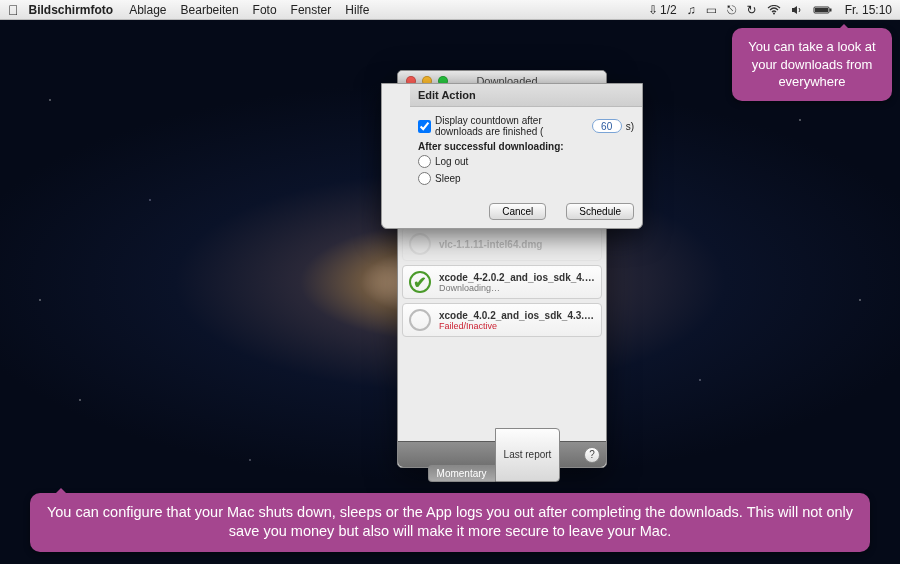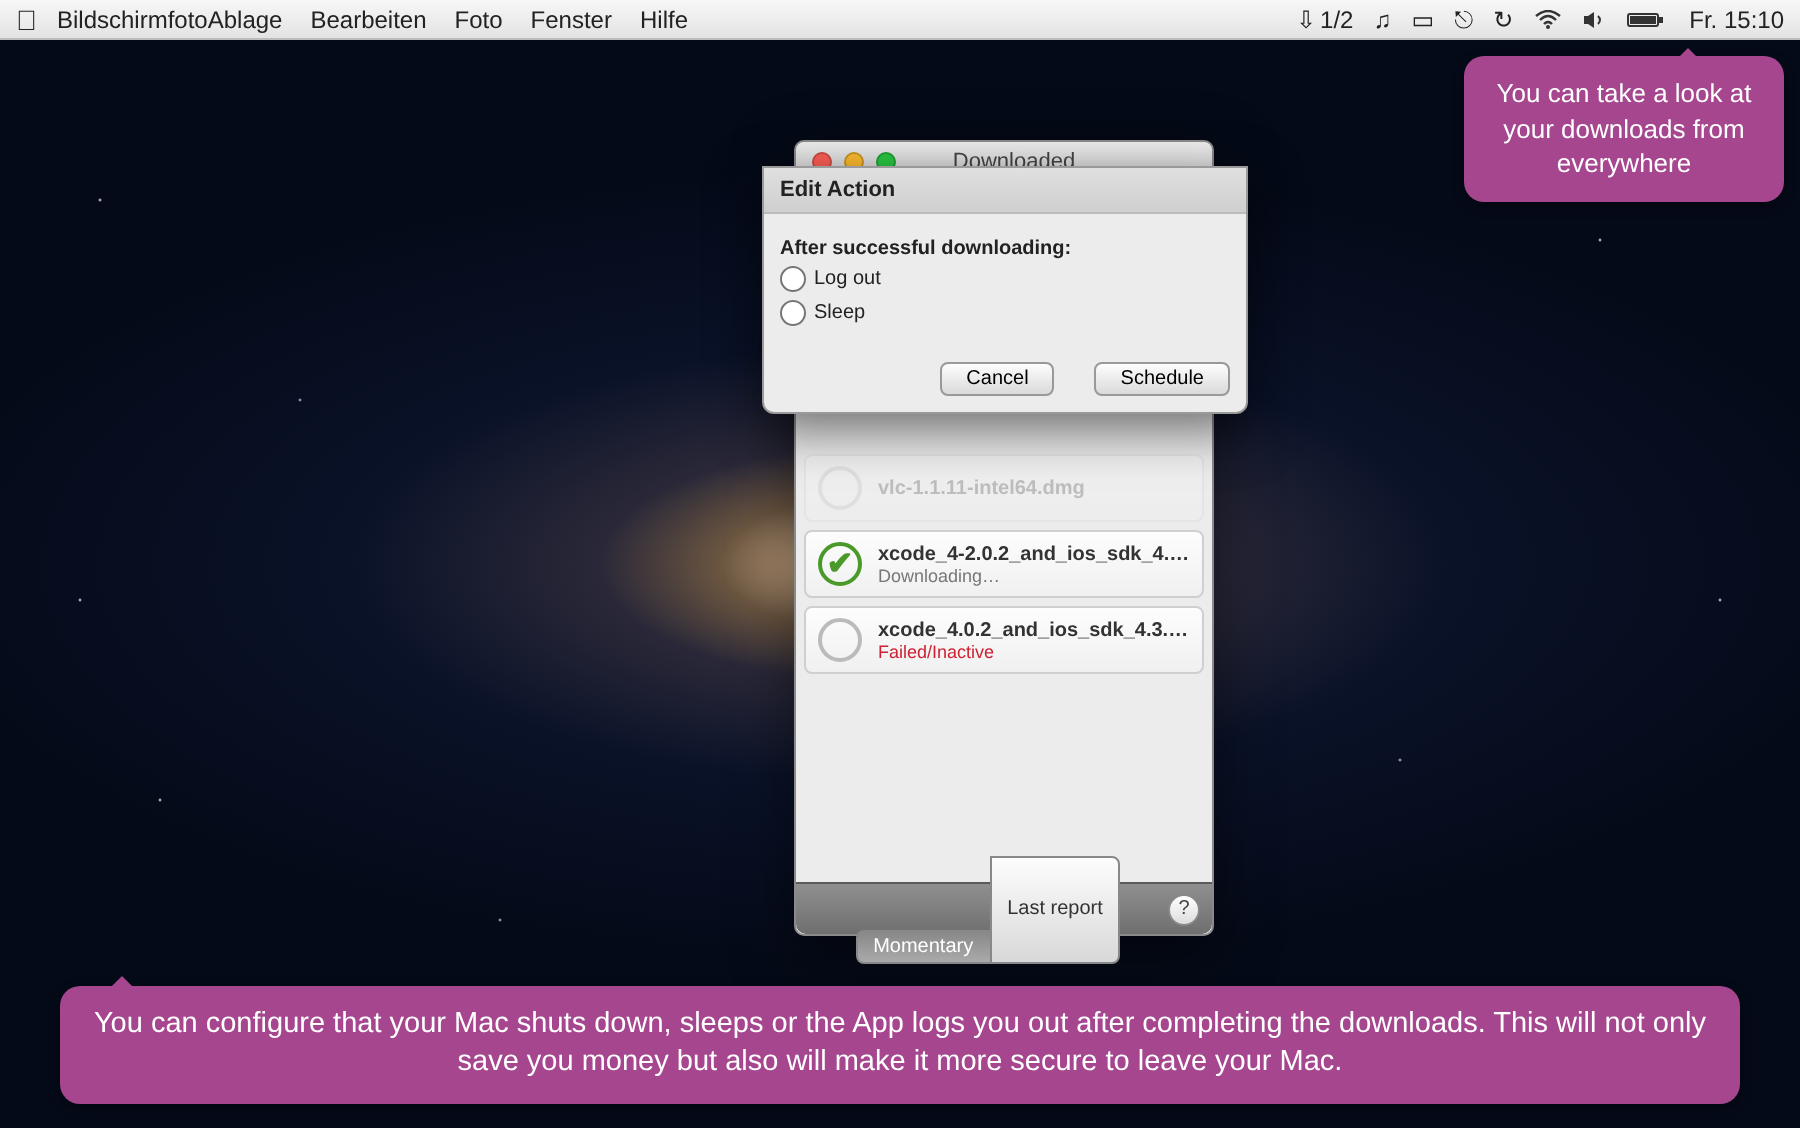--- a/index.html
+++ b/index.html
@@ -30,21 +30,21 @@
   position: absolute; top: 0; left: 0; right: 0;
   height: 20px;
   background: linear-gradient(#f7f7f7, #e3e3e3);
   border-bottom: 1px solid #bbb;
   display: flex; align-items: center;
   padding: 0 8px;
   font-size: 12px; color: #222;
   z-index: 100;
 }
 .menubar .apple { font-size: 14px; margin-right: 10px; }
-.menubar .app-name { font-weight: normal; margin-right: 0; }
+.menubar .app-name { font-weight: bold; margin-right: 16px; }
 .menubar .menu-item { margin-right: 14px; }
 .menubar .spacer { flex: 1; }
 .menubar .status-item { margin-left: 10px; display: inline-flex; align-items: center; gap: 2px; }
 .menubar .clock { margin-left: 12px; }
 
 .tooltip {
   position: absolute;
   background: #a5468f;
   color: #fff;
   font-size: 13px;
@@ -129,27 +129,27 @@
 .seg-btn.active { background: linear-gradient(#888, #aaa); color: #fff; margin-top: 37px; }
 .help-btn {
   margin-left: auto; width: 16px; height: 16px; border-radius: 50%;
   background: linear-gradient(#fff,#ddd); border:1px solid #888;
   font-size: 10px; text-align: center; line-height: 14px; color:#444;
 }
 
 .sheet {
   position: absolute;
   left: 381px; top: 83px;
-  width: 243px;
+  width: 262px;
   background: #ececec;
   border: 1px solid #9a9a9a;
   border-radius: 0 0 6px 6px;
   box-shadow: 0 8px 26px rgba(0,0,0,.55);
   z-index: 50;
-  font-size: 10px; color: #222;
+  font-size: 10px; color: #222; padding-left: 28px;
 }
 .sheet-header {
   background: linear-gradient(#e0e0e0, #cfcfcf);
   padding: 5px 8px; font-weight: bold; font-size: 11px;
   border-bottom: 1px solid #bbb;
 }
 .sheet-body { padding: 8px; }
 .row { display: flex; align-items: center; gap: 4px; margin-bottom: 4px; }
 .row input[type=checkbox], .row input[type=radio] { margin: 0; }
 .subheader { font-weight: bold; margin: 4px 0 3px; }
@@ -257,20 +257,26 @@
       <button class="seg-btn left active">Momentary</button>
       <button class="seg-btn right">Last report</button>
     </div>
     <div class="help-btn">?</div>
   </div>
 </div>
 
 <div class="sheet">
   <div class="sheet-header">Edit Action</div>
   <div class="sheet-body">
+    <div class="row">
+      <input type="checkbox" checked="" style="">
+      <span>Display countdown after downloads are finished (</span>
+      <input class="count-field" value="60" style="">
+      <span>s)</span>
+    </div>
     <div class="subheader">After successful downloading:</div>
     <div class="row">
       <input type="radio" name="after" style="">
       <span>Log out</span>
     </div>
     <div class="row">
       <input type="radio" name="after" style="">
       <span>Sleep</span>
     </div>
   </div>

